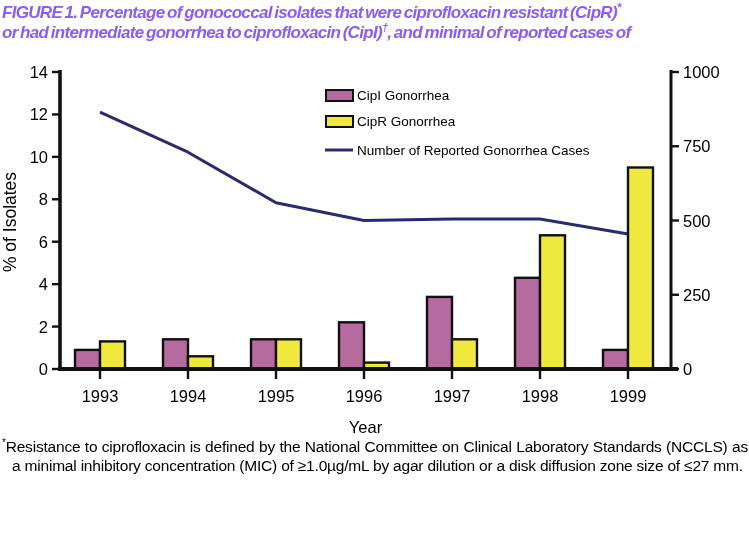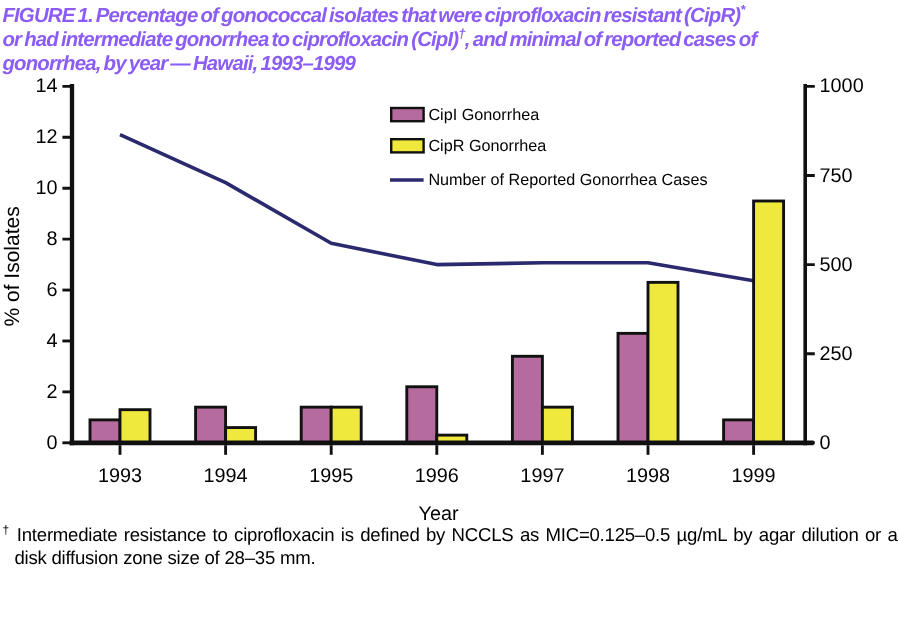--- a/index.html
+++ b/index.html
@@ -26,21 +26,20 @@
   svg text { font-family:"Liberation Sans", sans-serif; fill:#000; }
 </style>
 </head>
 <body>
 
 <div class="page">
 
   <div class="fig-title">
     <span>FIGURE 1. Percentage of gonococcal isolates that were ciprofloxacin resistant (CipR)</span><sup>*</sup><br>
     <span>or had intermediate gonorrhea to ciprofloxacin (CipI)</span><sup>†</sup><span>, and minimal of reported cases of</span><br>
-    <span>gonorrhea, by year — Hawaii, 1993–1999</span>
   </div>
 
   <svg id="chart" viewBox="0 0 749 375" xmlns="http://www.w3.org/2000/svg">
       <polyline points="100,50.1 188,90.2 276,140.7 364,158.5 452,157.0 540,157.0 628,171.9" fill="none" stroke="#2b2a6e" stroke-width="3" stroke-linejoin="round"></polyline>
       <rect x="75" y="287.9" width="25" height="19.1" fill="#b56b9d" stroke="#111" stroke-width="2.4"></rect>
       <rect x="100" y="279.4" width="25" height="27.6" fill="#efe93e" stroke="#111" stroke-width="2.4"></rect>
       <rect x="163" y="277.3" width="25" height="29.7" fill="#b56b9d" stroke="#111" stroke-width="2.4"></rect>
       <rect x="188" y="294.3" width="25" height="12.7" fill="#efe93e" stroke="#111" stroke-width="2.4"></rect>
       <rect x="251" y="277.3" width="25" height="29.7" fill="#b56b9d" stroke="#111" stroke-width="2.4"></rect>
       <rect x="276" y="277.3" width="25" height="29.7" fill="#efe93e" stroke="#111" stroke-width="2.4"></rect>
@@ -99,16 +98,16 @@
       <text x="16" y="160" text-anchor="middle" font-size="17.5" transform="rotate(-90 16 160)">% of Isolates</text>
       <rect x="326" y="28" width="27" height="11" fill="#b56b9d" stroke="#111" stroke-width="2"></rect>
       <text x="357" y="33.5" dominant-baseline="central" font-size="13.5">CipI Gonorrhea</text>
       <rect x="326" y="54" width="27" height="11" fill="#efe93e" stroke="#111" stroke-width="2"></rect>
       <text x="357" y="59.5" dominant-baseline="central" font-size="13.5">CipR Gonorrhea</text>
       <line x1="325" y1="88" x2="353" y2="88" stroke="#2b2a6e" stroke-width="3"></line>
       <text x="357" y="88" dominant-baseline="central" font-size="13.5">Number of Reported Gonorrhea Cases</text>
     </svg>
 
   <div class="footnotes">
-    <p class="footnote"><sup>†</sup><span> </span><span>Intermediate resistance to ciprofloxacin is defined by NCCLS as MIC=0.125–0.5 µg/mL by agar dilution or a disk diffusion zone size of 28–35 mm.</span></p>
+    <p class="footnote"><sup>*</sup><span>Resistance to ciprofloxacin is defined by the National Committee on Clinical Laboratory Standards (NCCLS) as a minimal inhibitory concentration (MIC) of ≥1.0µg/mL by agar dilution or a disk diffusion zone size of ≤27 mm.</span></p>
   </div>
 
 </div>
 
 </body></html>

